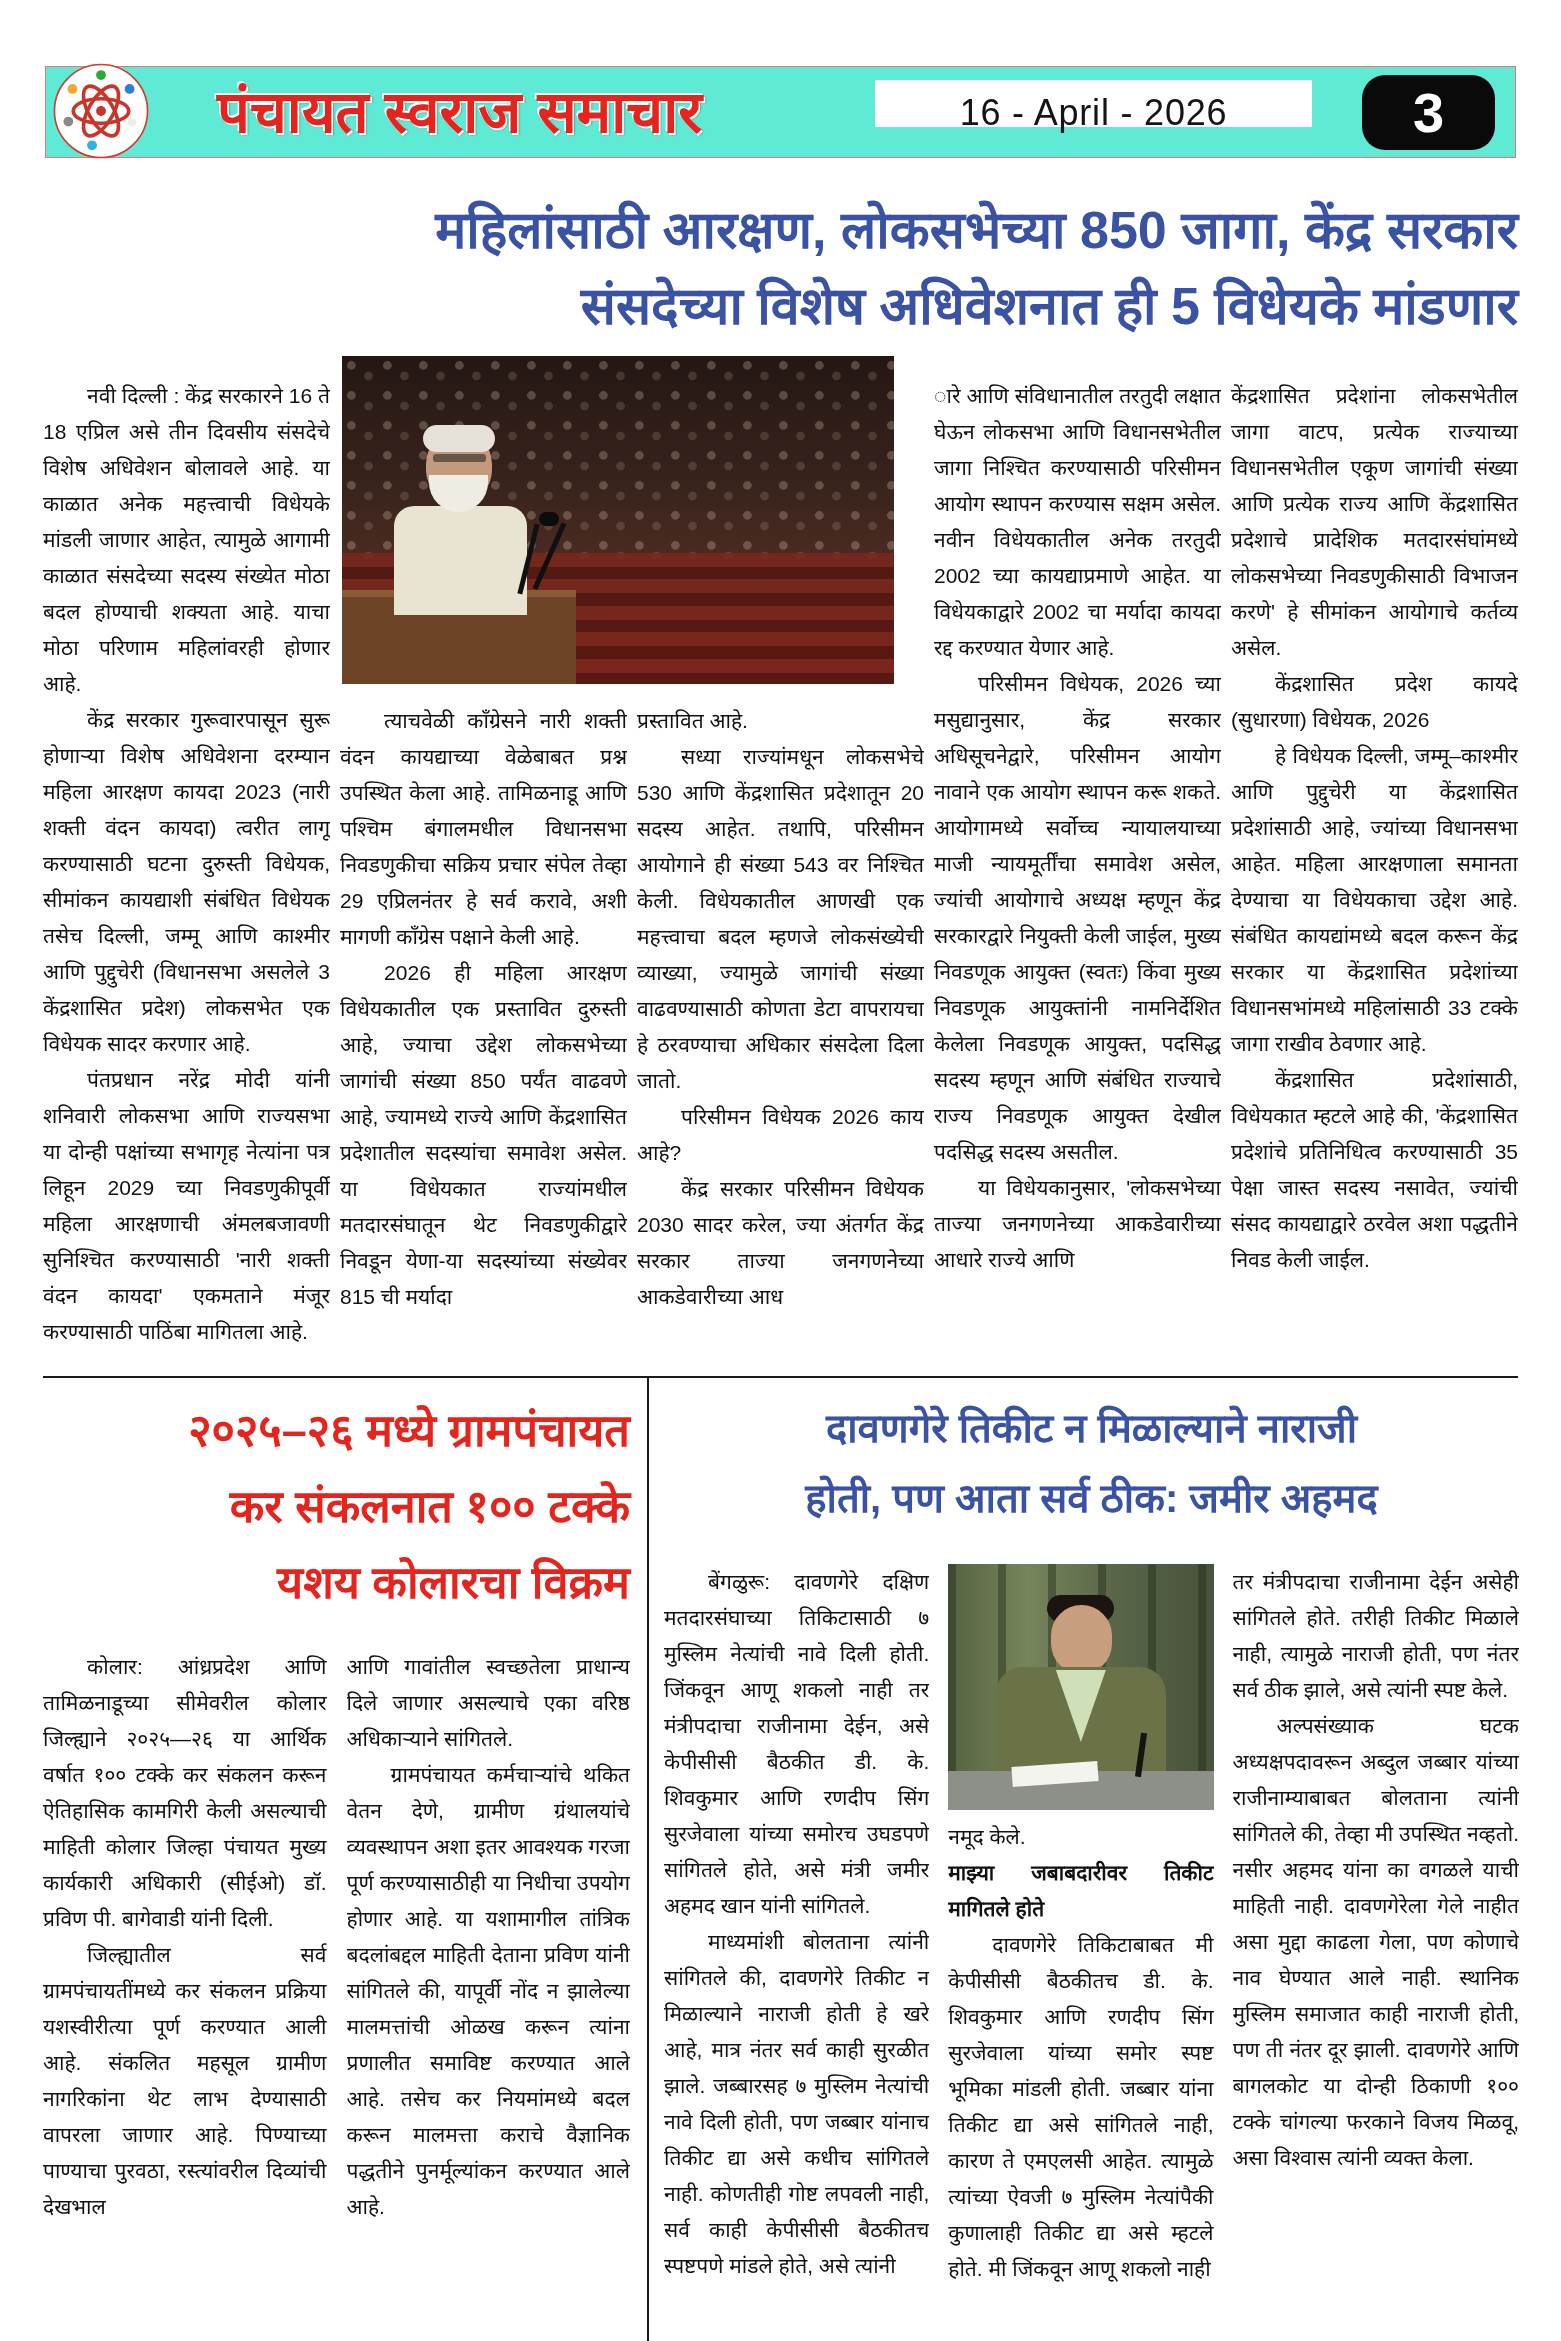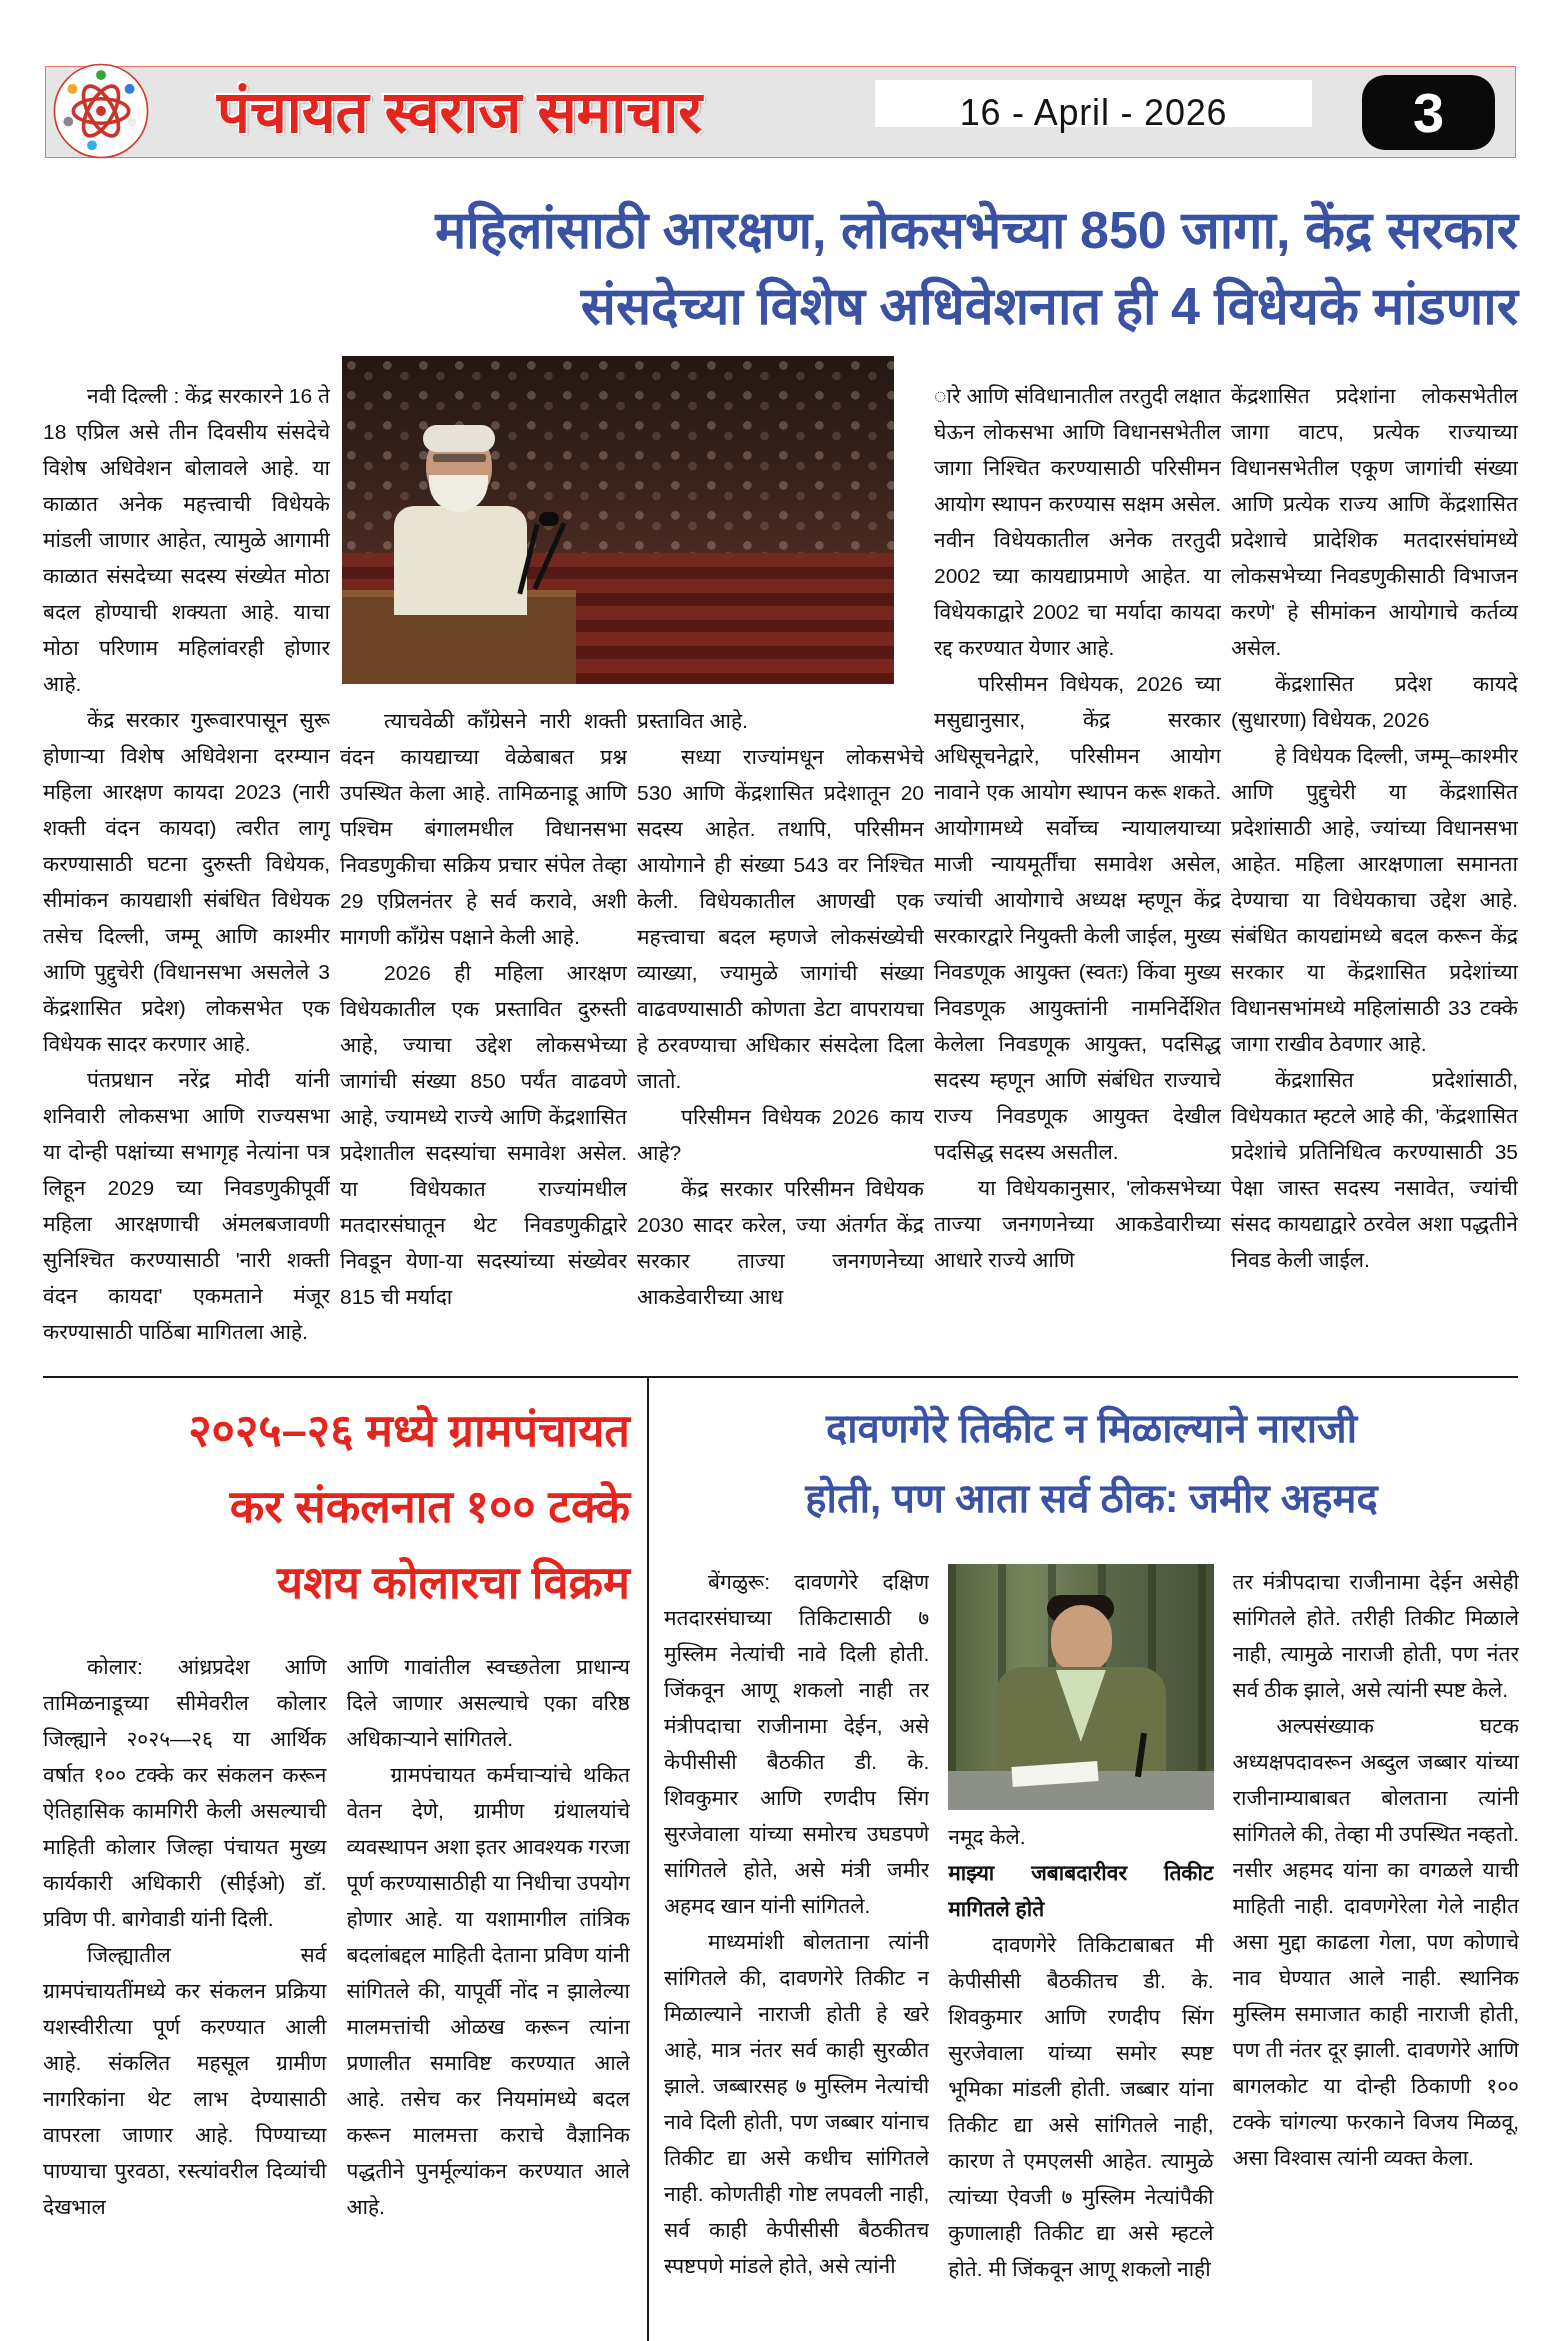--- a/index.html
+++ b/index.html
@@ -1,20 +1,20 @@
 <!DOCTYPE html>
 <html style="font-size:12.5px"><head>
 <meta charset="utf-8">
 <style>
   html,body{margin:0;padding:0;background:#ffffff;}
   .page{position:relative;width:1561px;height:2342px;background:#ffffff;overflow:hidden;
         font-family:"Liberation Sans","DejaVu Sans",sans-serif;color:#111;}
 
   
-  .band{position:absolute;left:45px;right:45px;top:66px;height:92px;background:#e5e5e5;
+  .band{position:absolute;left:45px;right:45px;top:66px;height:92px;background:#5eead4;
         border:1.6px solid #e8796a;box-sizing:border-box;}
   .logo{position:absolute;left:6.2px;top:-4.7px;width:98px;height:98px;}
   .masthead{position:absolute;left:117px;top:6.2px;width:593px;height:78px;
         font-size:58px;font-weight:bold;color:#e5251d;text-align:center;line-height:78px;
         text-shadow:1.6px 1.6px 0 #fff,-1.6px -1.6px 0 #fff,2.3px 2.3px 1.6px rgba(60,60,60,.45);}
   .datebox{position:absolute;left:829px;top:12.5px;width:437px;height:47px;background:#ffffff;
         font-size:36px;color:#141414;text-align:center;line-height:66px;letter-spacing:0.8px;}
   .pagenum{position:absolute;right:20px;top:7.8px;width:133px;height:75px;background:#0a0a0a;
         border-radius:23.4px;color:#ffffff;font-size:56px;font-weight:bold;text-align:center;line-height:75px;}
 
@@ -96,21 +96,21 @@
       <circle cx="98" cy="74" r="5" fill="#ececec"></circle>
       <circle cx="60" cy="60" r="6" fill="#c8352a"></circle>
     </svg>
     <div class="masthead">पंचायत स्वराज समाचार</div>
     <div class="datebox">16 - April - 2026</div>
     <div class="pagenum">3</div>
   </div>
 
   <div class="lead-headline">
     <div>महिलांसाठी आरक्षण, लोकसभेच्या 850 जागा, केंद्र सरकार</div>
-    <div>संसदेच्या विशेष अधिवेशनात ही 4 विधेयके मांडणार</div>
+    <div>संसदेच्या विशेष अधिवेशनात ही 5 विधेयके मांडणार</div>
   </div>
 
   <div class="lead-photo">
     <div class="crowd"></div>
     <div class="benches"></div>
     <div class="fig">
       <div class="podium"></div>
       <div class="modi-body"></div>
       <div class="modi-head"></div>
       <div class="modi-hair"></div>

